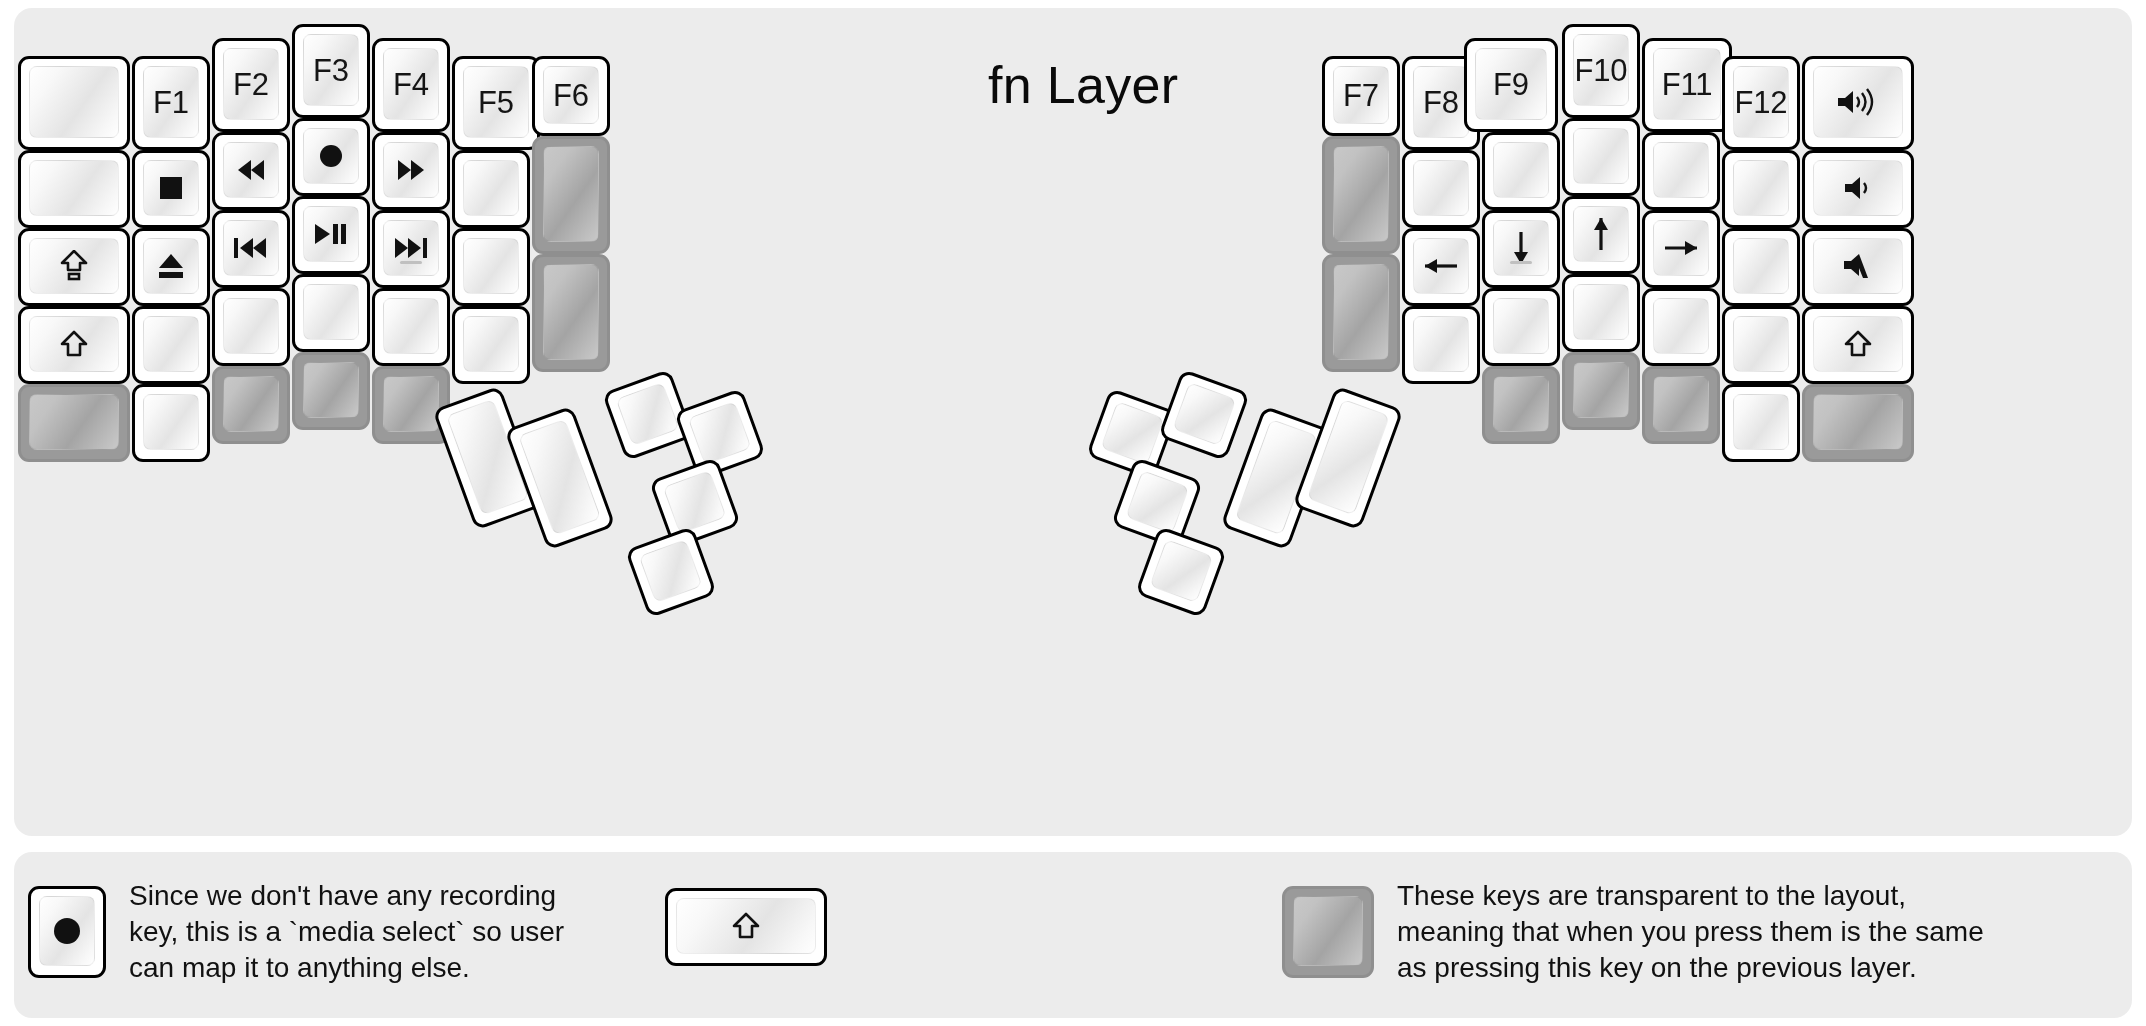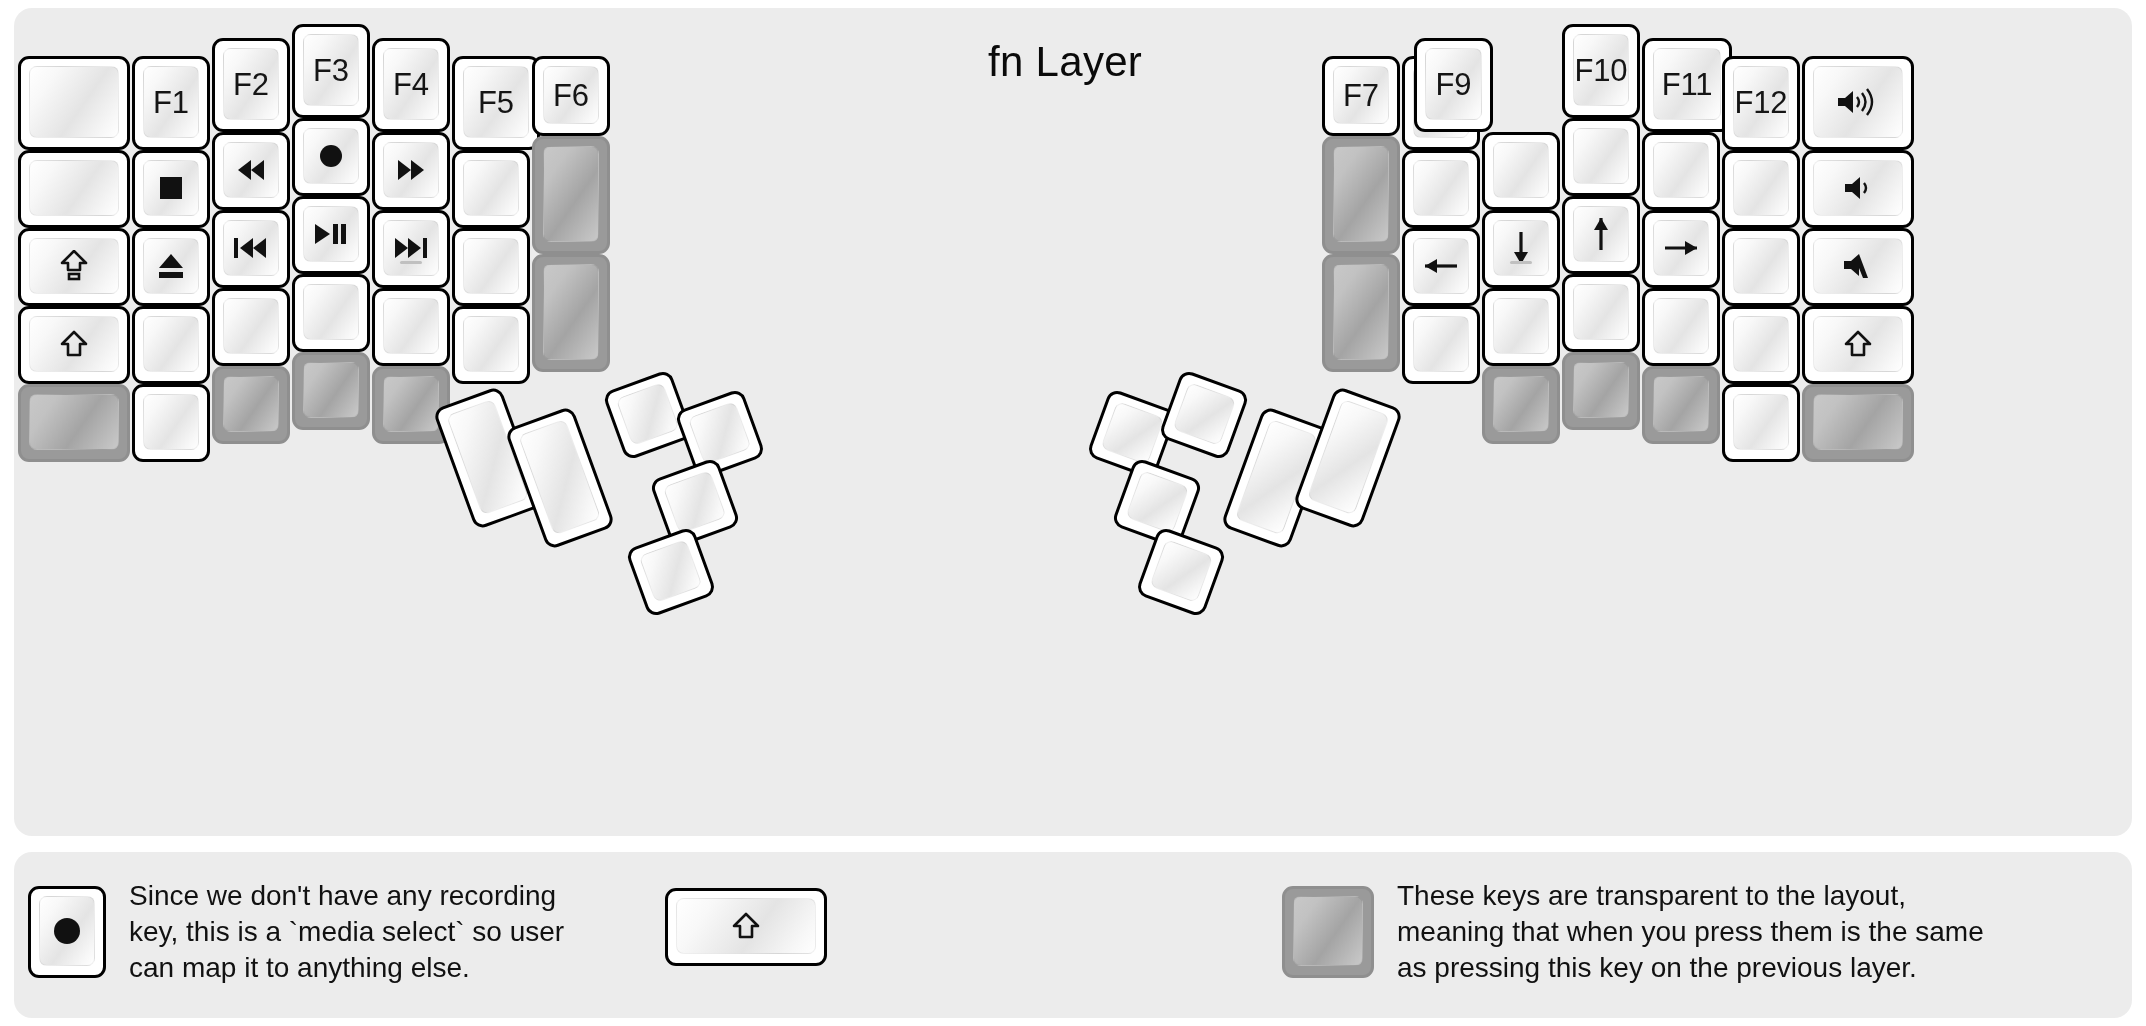--- a/index.html
+++ b/index.html
@@ -78,22 +78,22 @@
     width: 22px;
     height: 3px;
     background: #c0c0c0;
     border-radius: 2px;
   }
 
   
   #title {
     position: absolute;
     left: 988px;
-    top: 38px;
-    font-size: 42px;
+    top: 55px;
+    font-size: 52px;
     color: #0a0a0a;
     letter-spacing: 0.3px;
     white-space: nowrap;
   }
 
   
   .legend-item { position: absolute; display: flex; align-items: center; }
   .legend-key {
     position: relative;
     flex: 0 0 auto;
@@ -337,21 +337,21 @@
             <svg width="36" height="28" viewBox="0 0 36 28" fill="#111">
               <path d="M2 14 L34 14" stroke="#111" stroke-width="3.2"></path>
               <path d="M2 14 L14 7 L14 21 Z"></path>
             </svg>
           </span>
         </div>
       </div>
       <div class="key" style="left: 1402px; top: 306px; width: 78px; height: 78px;">
         <div class="cap"></div>
       </div>
-      <div class="key" style="left: 1414px; top: 38px; width: 79px; height: 94px; padding-left: 32px;">
+      <div class="key" style="left: 1464px; top: 38px; width: 94px; height: 94px; padding-left: 32px;">
         <div class="cap">
           <span class="legend-text">F9</span>
         </div>
       </div>
       <div class="key" style="left: 1482px; top: 132px; width: 78px; height: 78px;">
         <div class="cap"></div>
       </div>
       <div class="key" style="left: 1482px; top: 210px; width: 78px; height: 78px;">
         <div class="cap">
           <span class="glyph">

